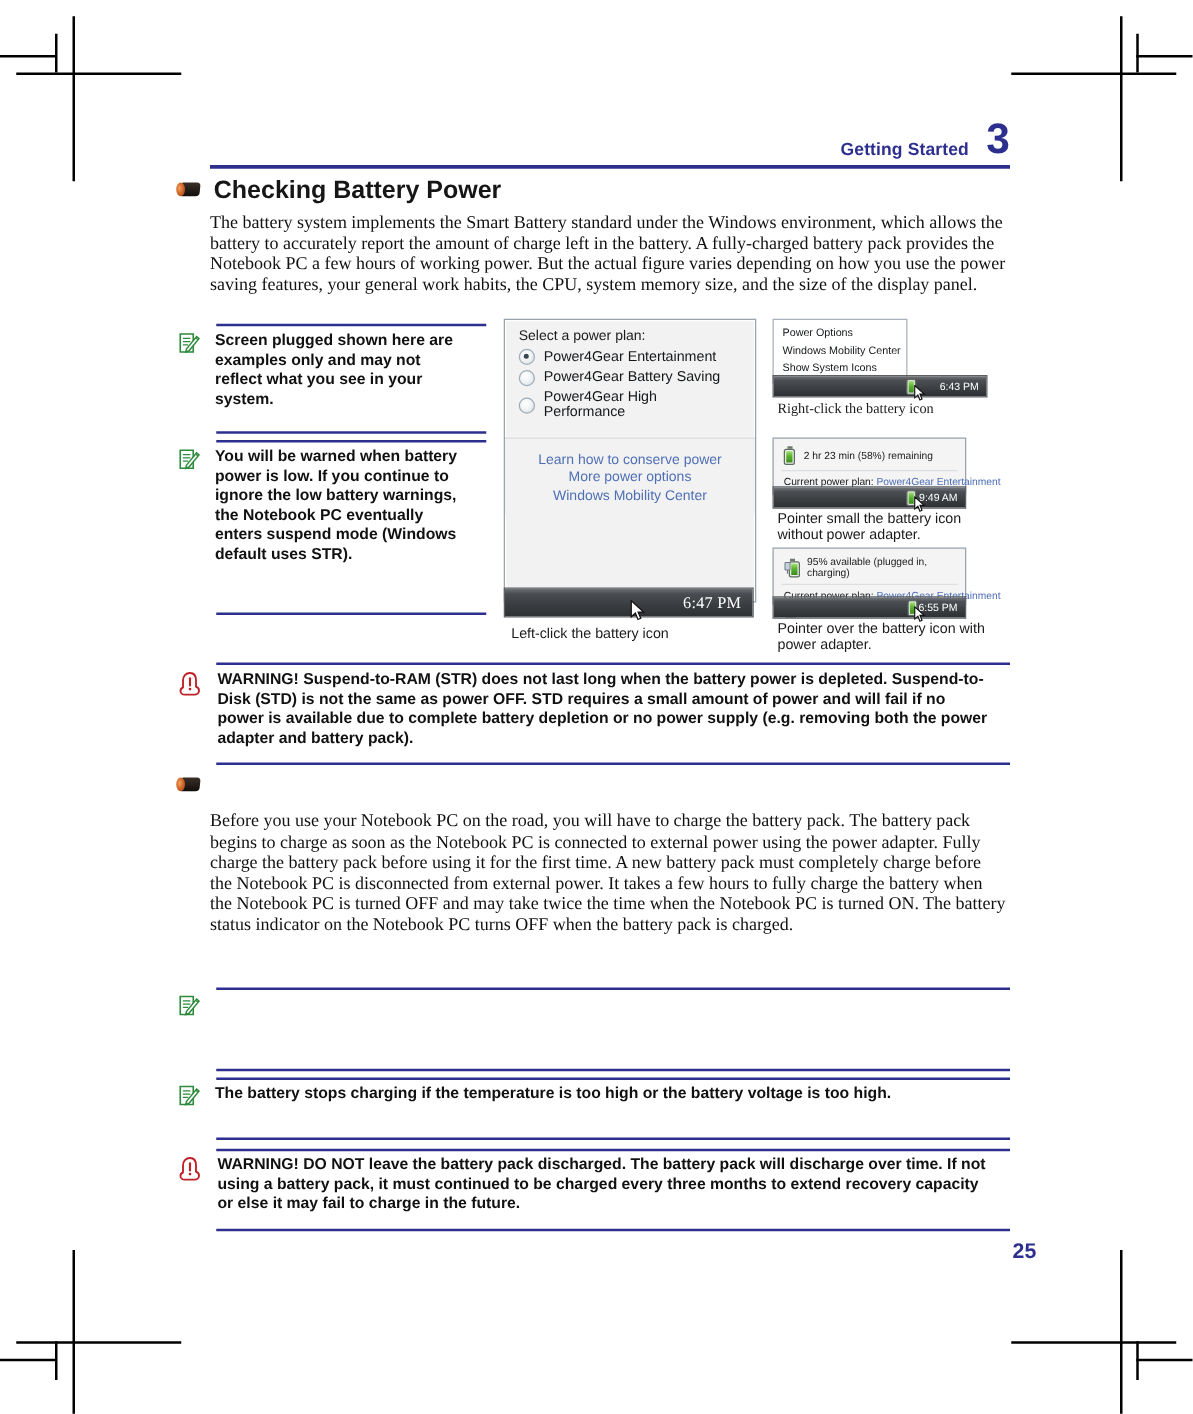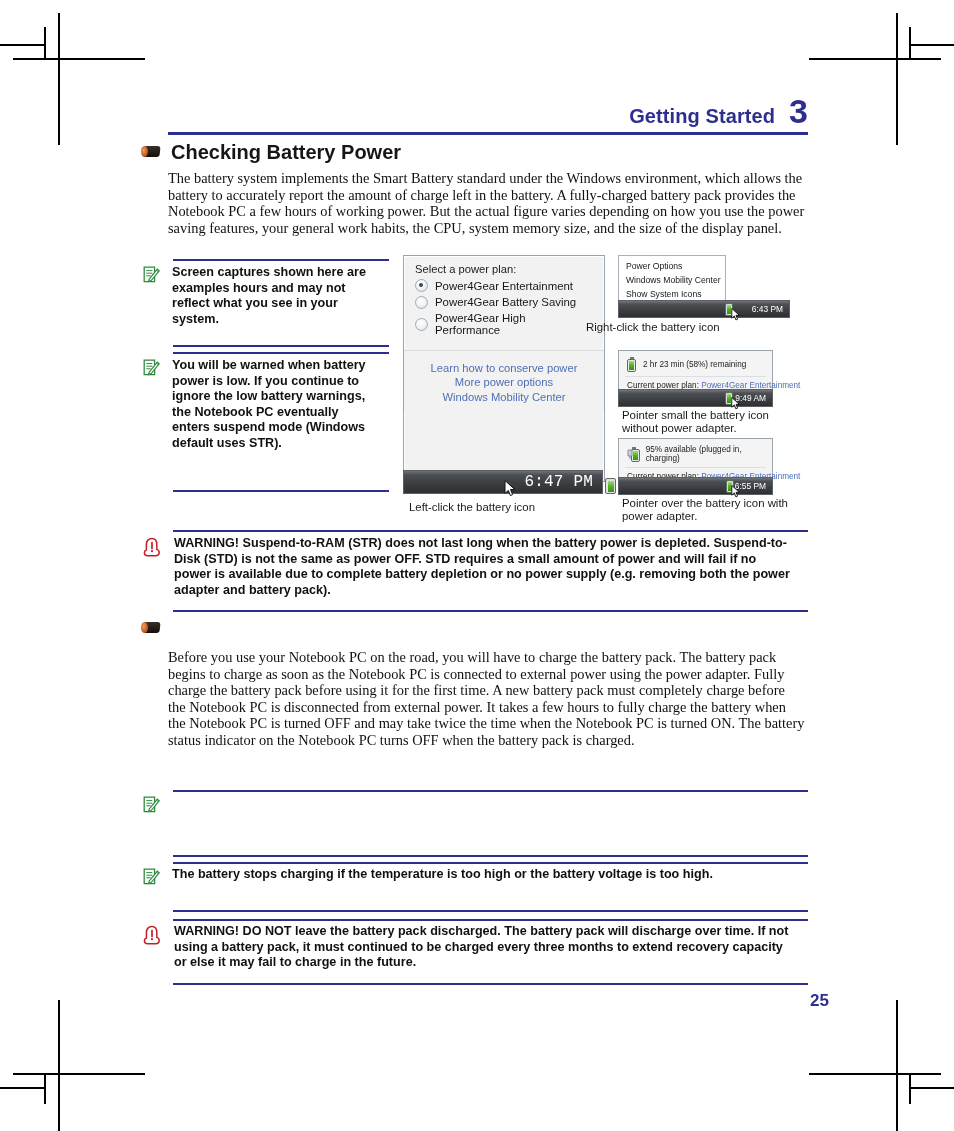--- a/index.html
+++ b/index.html
@@ -7,21 +7,21 @@
     width:954px;height:1131px;background:#ffffff;
     font-family:"Liberation Serif", serif;
     position:relative;overflow:hidden;
   }
   .crop{position:absolute;background:#000;}
 
   
   .header{position:absolute;left:168px;top:100px;width:640px;height:34px;}
   .header-inner{display:flex;align-items:flex-end;justify-content:flex-end;gap:14px;height:28px;}
   .hdr-title{
-    font-family:"Liberation Sans", sans-serif;font-weight:bold;font-size:20px;
+    font-family:"Liberation Sans", sans-serif;font-weight:bold;font-size:14px;
     color:#2d2f8f;letter-spacing:.1px;line-height:1;padding-bottom:2px;
   }
   .hdr-num{
     font-family:"Liberation Sans", sans-serif;font-weight:bold;font-size:34px;
     color:#2d2f8f;line-height:1;
   }
   .hdr-rule{position:absolute;left:0;top:32px;width:640px;height:3px;background:#2d2f8f;}
 
   
   .sec-h{position:absolute;display:flex;align-items:center;gap:9px;}
@@ -99,21 +99,21 @@
   .fly-links a{
     display:block;font-size:11.2px;color:#4f6fb5;text-decoration:none;line-height:14.5px;
   }
   .taskbar{
     position:absolute;left:403px;top:470px;width:200px;height:24px;
     background:linear-gradient(180deg,#6f7377 0%,#4a4d51 18%,#3a3d40 60%,#2e3033 100%);
     display:flex;align-items:center;justify-content:flex-end;
     border:1px solid #5c6064;box-sizing:border-box;
   }
   .taskbar .tb-time{
-    font-family:Liberation Mono, monospace;font-size:16px;color:#ffffff;
+    font-family:Liberation Serif, serif;font-size:13px;color:#ffffff;
     padding-right:9px;letter-spacing:.2px;
   }
   .tb-batt{position:absolute;left:92px;top:4px;}
 
   
   .batt{position:relative;display:inline-block;}
   .batt .cap-t{position:absolute;left:50%;transform:translateX(-50%);top:0;background:#6b7a6b;}
   .batt .shell{position:absolute;left:0;border:1px solid #5d6b5d;border-radius:2px;background:#e9eee9;box-sizing:border-box;}
   .batt .fill{position:absolute;background:linear-gradient(180deg,#9fe06a 0%,#59b32c 45%,#3d8c1c 100%);}
 
@@ -198,21 +198,21 @@
   <div class="rule-top" style="left:32px;top:0;width:216px;"></div>
   <div class="row" style="padding-top:6px;">
     <span class="ico note-ico">
       <svg width="20" height="20" viewBox="0 0 20 20">
         <path d="M3.2 2.2 L13.6 2.2 L13.6 16.6 L3.2 16.6 Z" fill="#ffffff" stroke="#2e8b3d" stroke-width="1.3"></path>
         <path d="M5.3 5.6 L11.3 5.6 M5.3 8.2 L11.3 8.2 M5.3 10.8 L9.6 10.8" stroke="#2e8b3d" stroke-width="1"></path>
         <path d="M8.2 14.1 L16.3 4.2 L18.2 5.9 L10.2 15.6 L7.6 16.6 Z" fill="#ffffff" stroke="#2e8b3d" stroke-width="1.2"></path>
         <path d="M15.4 5.1 L17.3 6.8" stroke="#2e8b3d" stroke-width="1"></path>
       </svg>
     </span>
-    <span class="bodytxt" style="padding-left:11px;width:200px;">Screen captures shown here are examples hours and may not reflect what you see in your system.</span>
+    <span class="bodytxt" style="padding-left:11px;width:200px;">Screen plugged shown here are examples only and may not reflect what you see in your system.</span>
   </div>
   <div class="rule-bot" style="left:32px;top:86px;width:216px;"></div>
 </div>
 
 <div class="block" style="left:141px;top:352px;width:248px;height:140px;">
   <div class="rule-top" style="left:32px;top:0;width:216px;"></div>
   <div class="row" style="padding-top:6px;">
     <span class="ico note-ico">
       <svg width="20" height="20" viewBox="0 0 20 20">
         <path d="M3.2 2.2 L13.6 2.2 L13.6 16.6 L3.2 16.6 Z" fill="#ffffff" stroke="#2e8b3d" stroke-width="1.3"></path>
@@ -273,21 +273,21 @@
     <span class="shell" style="top:0;width:8px;height:13px;background:#d8dce0;"></span>
     <span class="fill" style="left:2px;top:2px;width:4px;height:9px;"></span>
   </span>
   <span class="cursor" style="left:112px;top:7px;">
     <svg width="10" height="13" viewBox="0 0 13 17">
       <path d="M1 0.6 L1 13.4 L4.3 10.4 L6.4 15.6 L8.6 14.6 L6.5 9.6 L10.9 9.6 Z" fill="#ffffff" stroke="#111" stroke-width="1.2"></path>
     </svg>
   </span>
   <span class="mt-time">6:43 PM</span>
 </div>
-<div class="cap" style="left:586px;top:321px;width:190px;">Right-click the battery icon</div>
+<div class="cap" style="left:622px;top:321px;width:190px;font-family:Liberation Serif, serif;">Right-click the battery icon</div>
 
 <div class="tooltip" style="left:618px;top:350px;width:155px;height:46px;">
   <div class="tt-row1">
     <span class="batt" style="width:9px;height:15px;">
       <span class="cap-t" style="width:4px;height:2px;"></span>
       <span class="shell" style="top:2px;width:9px;height:13px;"></span>
       <span class="fill" style="left:2px;top:4px;width:5px;height:9px;"></span>
     </span>
     <span class="t">2 hr 23 min (58%) remaining</span>
   </div>

